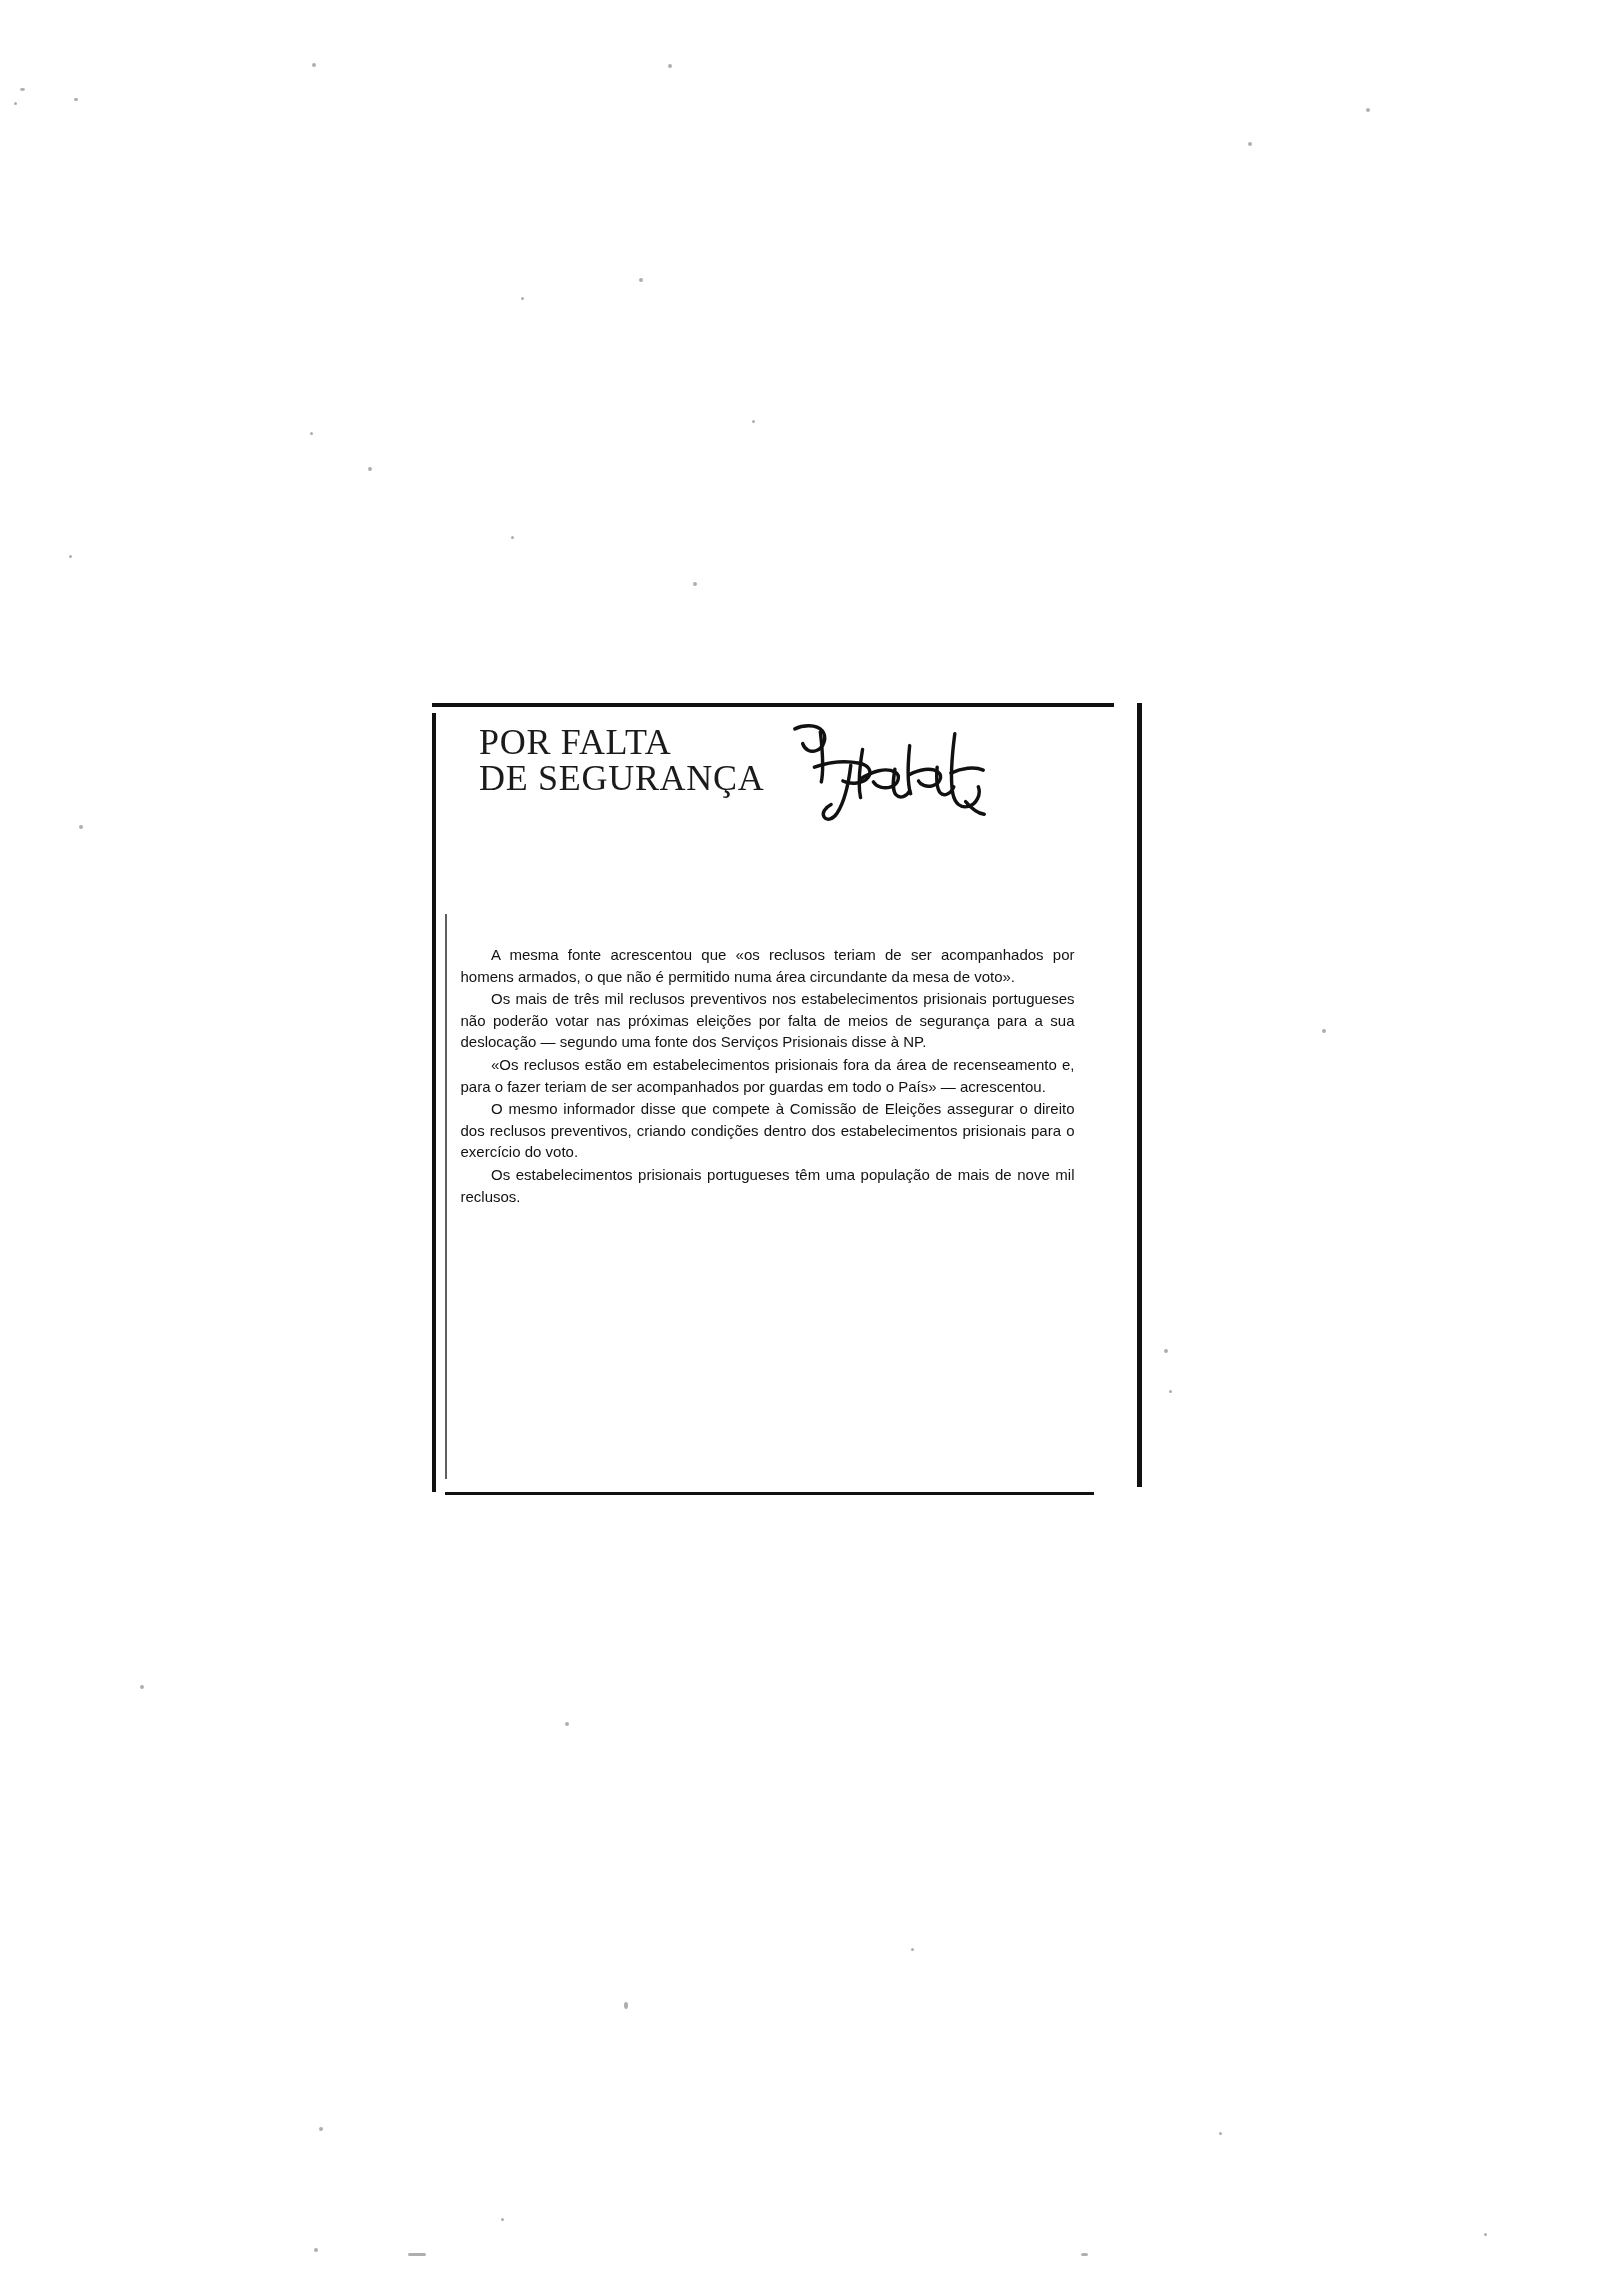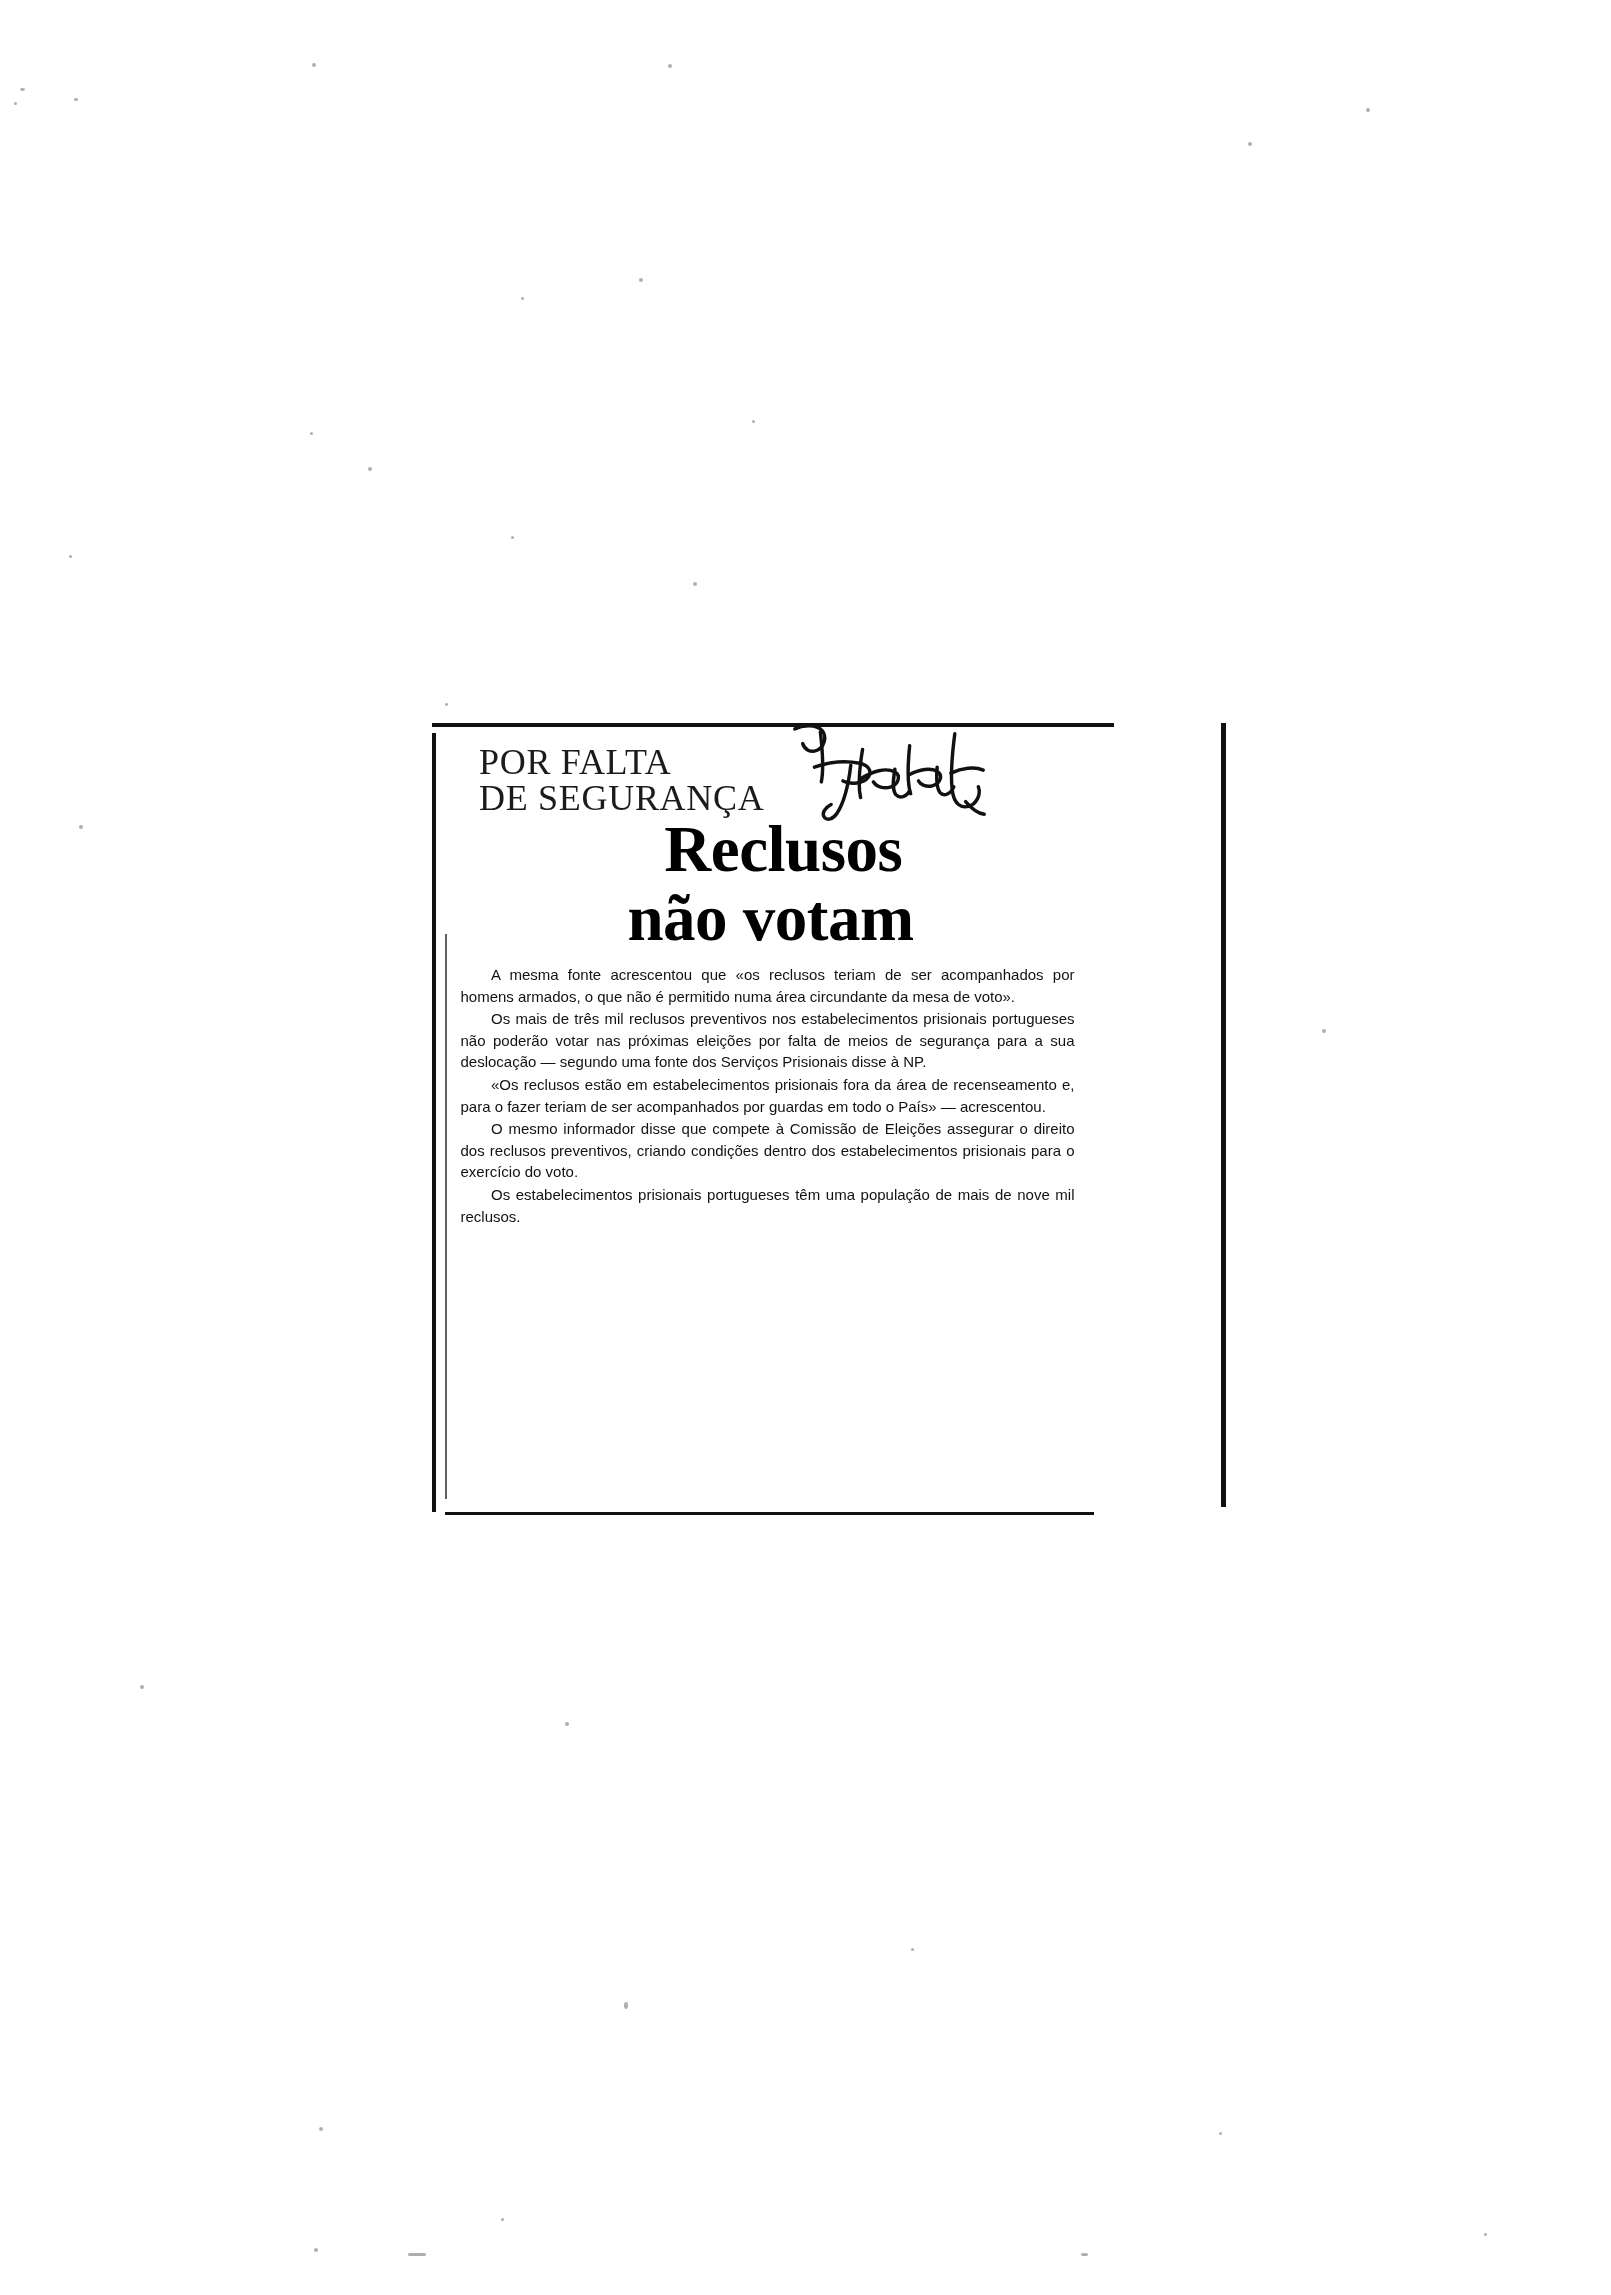--- a/index.html
+++ b/index.html
@@ -21,24 +21,23 @@
     background: #6b6b6b;
     border-radius: 50%;
     opacity: .55;
   }
 
   
   #clipping {
     position: absolute;
     left: 432px;
     top: 703px;
-    width: 794px;
+    width: 710px;
     height: 806px;
     background: #ffffff;
-    margin-top: 20px;
   }
 
   
   .rule-left-outer {
     position: absolute;
     left: 0px; top: 9.8px;
     width: 4.4px; height: 779px;
     background: #111;
   }
   .rule-left-inner {
@@ -167,24 +166,20 @@
 
   <div class="rule-top"></div>
   <div class="rule-left-outer"></div>
   <div class="rule-left-inner"></div>
   <div class="rule-right"></div>
   <div class="rule-bottom"></div>
 
   <div class="kicker">POR FALTA
 DE SEGURANÇA</div>
 
-  <div class="headline">
-    <span class="l1">Reclusos</span>
-    <span class="l2">não votam</span>
-  </div>
 
   <div class="body-copy">
     <p>A mesma fonte acrescentou que «os reclusos teriam de ser acompanhados por homens armados, o que não é permitido numa área circundante da mesa de voto».</p>
     <p>Os mais de três mil reclusos preventivos nos estabelecimentos prisionais portugueses não poderão votar nas próximas eleições por falta de meios de segurança para a sua deslocação — segundo uma fonte dos Serviços Prisionais disse à NP.</p>
     <p>«Os reclusos estão em estabelecimentos prisionais fora da área de recenseamento e, para o fazer teriam de ser acompanhados por guardas em todo o País» — acrescentou.</p>
     <p>O mesmo informador disse que compete à Comissão de Eleições assegurar o direito dos reclusos preventivos, criando condições dentro dos estabelecimentos prisionais para o exercício do voto.</p>
     <p>Os estabelecimentos prisionais portugueses têm uma população de mais de nove mil reclusos.</p>
   </div>
 </div>
 

